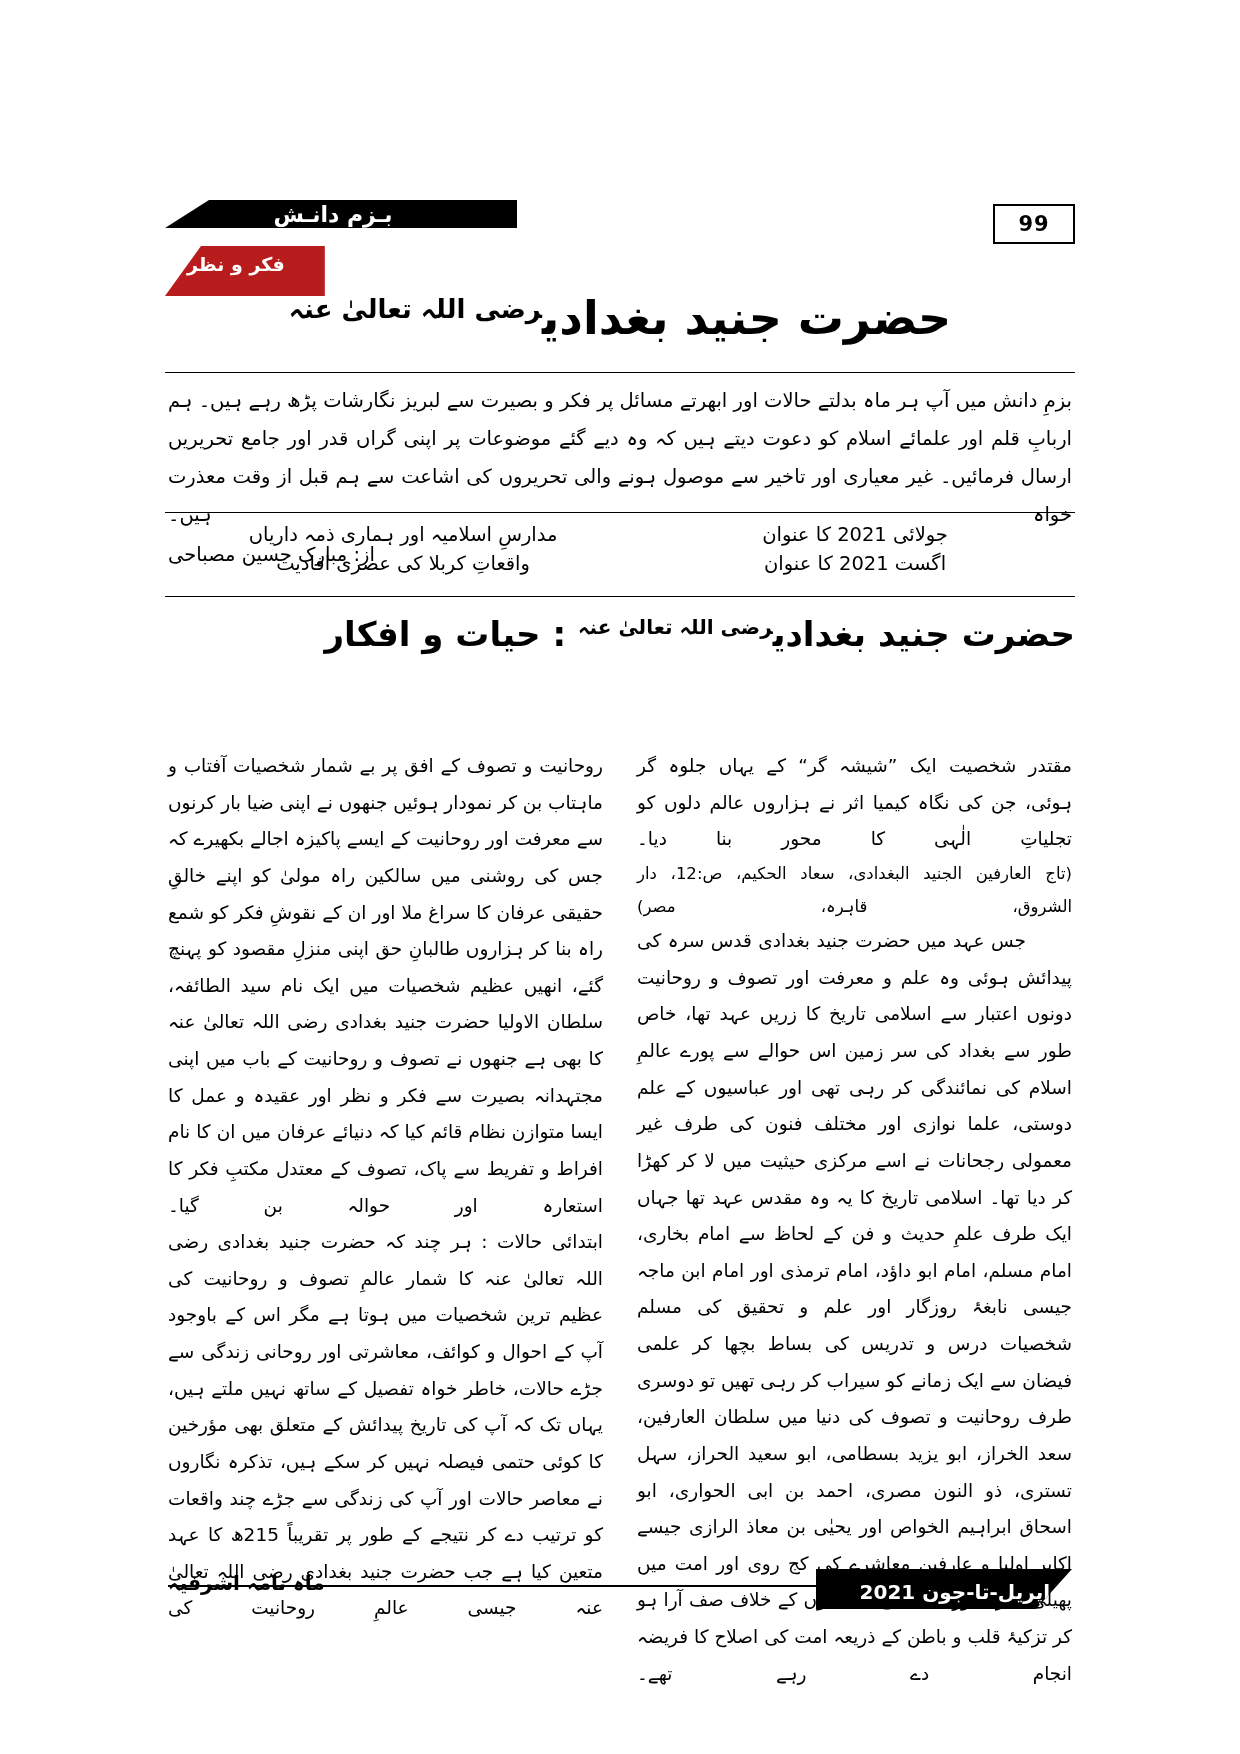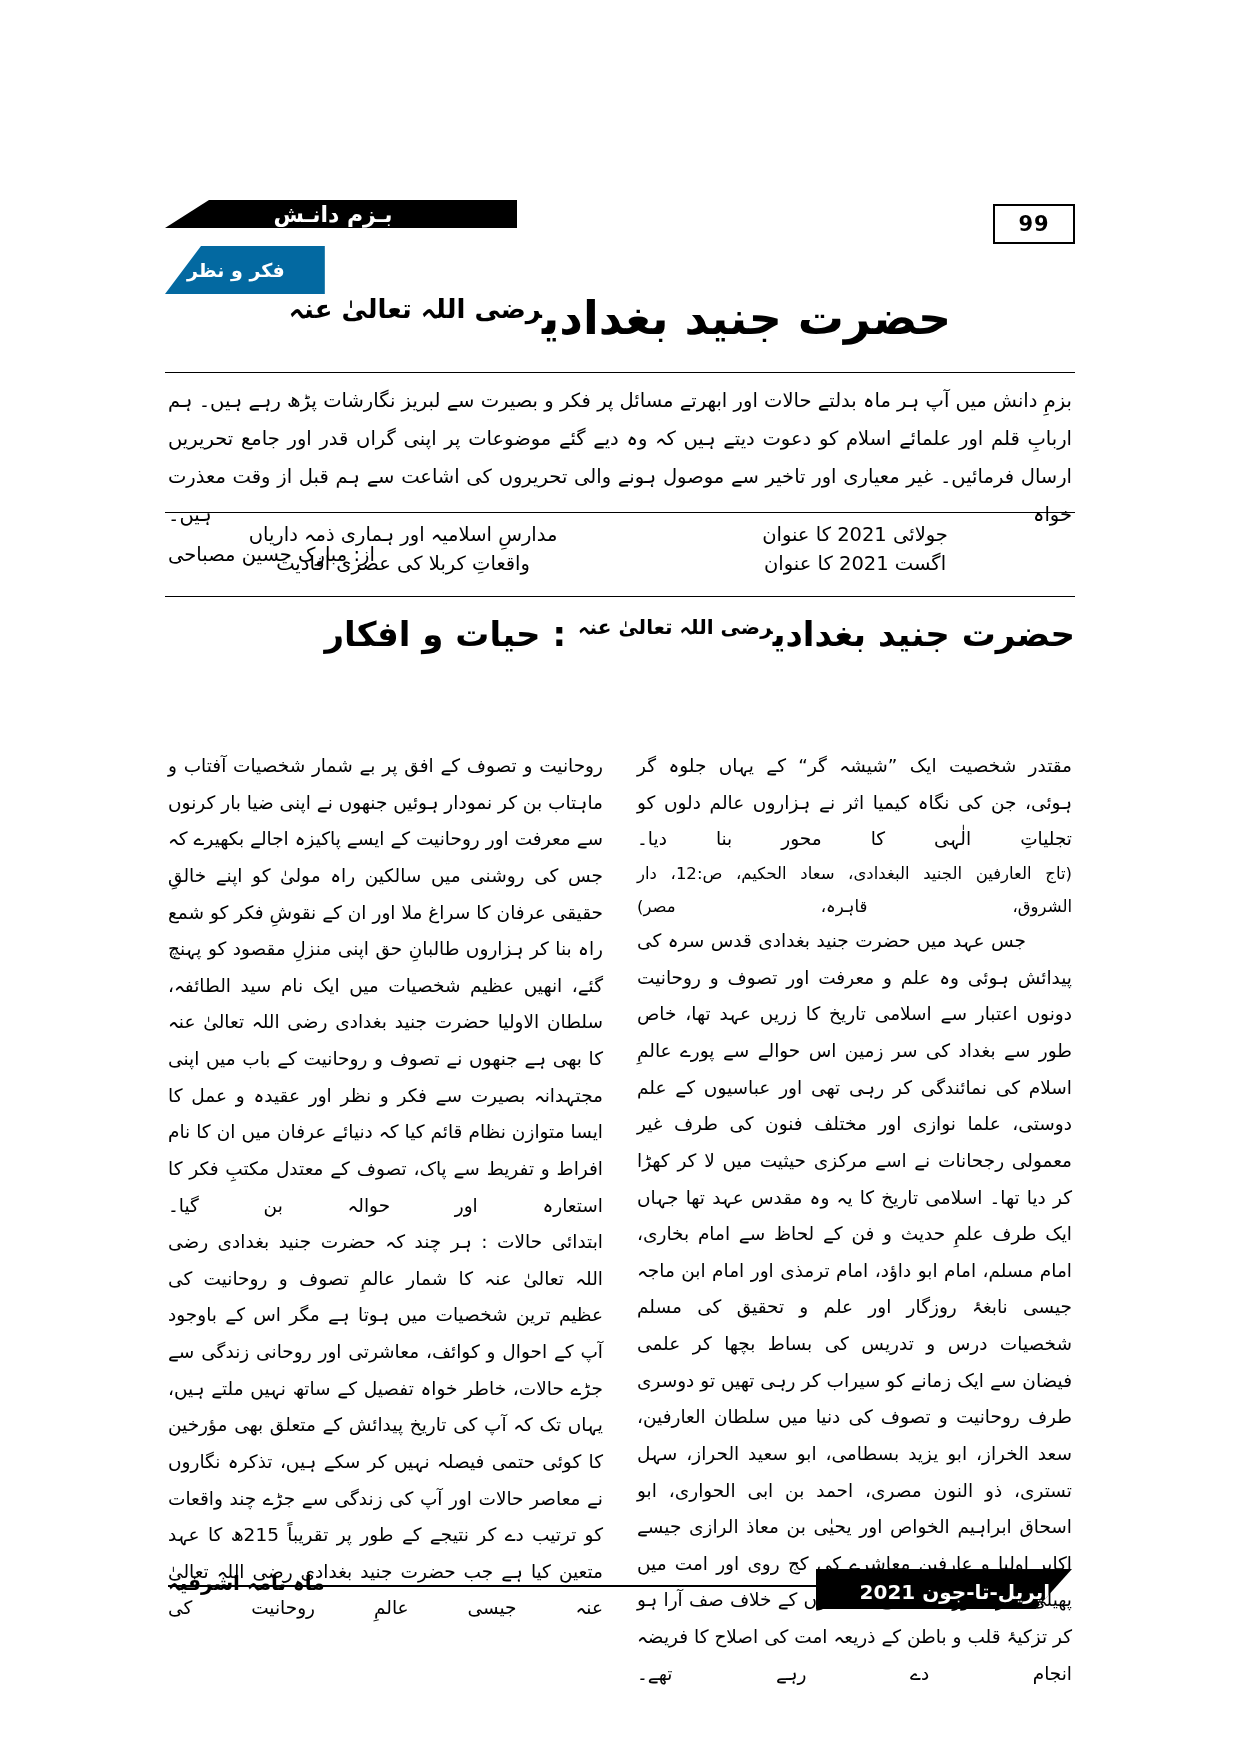--- a/index.html
+++ b/index.html
@@ -64,27 +64,27 @@
     position: absolute;
     left: -2px;
     top: 0;
     width: 0;
     height: 0;
   }
   .section-tab {
     position: absolute;
     left: 0;
     top: 46px;
-    height: 48px;
-    background: #0369a1;
+    height: 36px;
+    background: #b91c1c;
     color: #fff;
     display: flex;
     align-items: center;
     justify-content: center;
-    padding: 0 40px 0 22px;
+    padding: 0 40px 14px 22px;
     font-size: 19px;
     font-weight: bold;
     clip-path: polygon(36px 0, 100% 0, 100% 100%, 0 100%);
   }
 
   
   .main-title {
     position: absolute;
     top: 290px;
     left: 165px;

